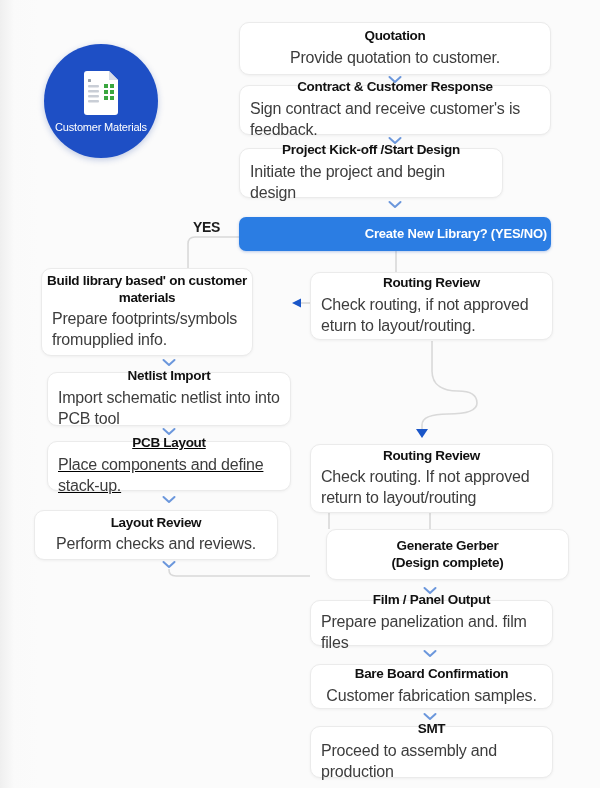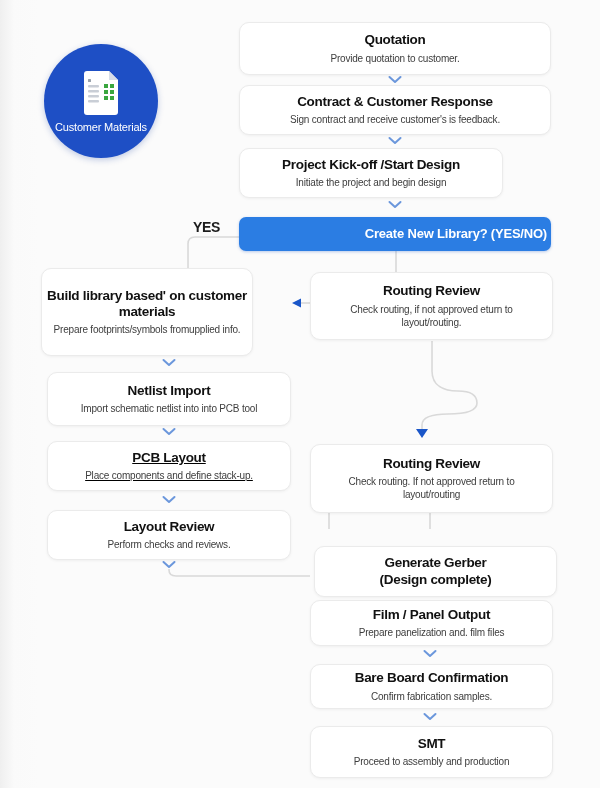--- a/index.html
+++ b/index.html
@@ -27,22 +27,22 @@
     border-radius:10px;
     box-shadow:0 1px 3px rgba(0,0,0,0.05);
     display:flex; flex-direction:column; align-items:center; justify-content:center;
     gap:3px; box-sizing:border-box; padding:2px 4px;
   }
   .box .t {
     font-weight:bold; font-size:13.5px; color:var(--title-text);
     letter-spacing:-0.3px; line-height:1.22; text-align:center;
   }
   .box .s {
-    font-size:10px; color:var(--subtitle-text);
-    letter-spacing:-0.2px; line-height:1.3; text-align:center; padding:0 6px;
+    font-size:16px; color:var(--subtitle-text);
+    letter-spacing:-0.2px; line-height:1.3; text-align:left; padding:0 6px;
   }
   .decision {
     background:var(--accent-blue);
     border:none; border-radius:7px;
     box-shadow:0 1px 3px rgba(30,90,200,0.3);
     align-items:flex-end;
   }
   .decision .t { color:#ffffff; font-size:13px; letter-spacing:-0.2px; }
 
   .badge {
@@ -142,48 +142,48 @@
   <div class="box" style="left:47px; top:372px; width:244px; height:54px;">
     <div class="t">Netlist Import</div>
     <div class="s">Import schematic netlist into into PCB tool</div>
   </div>
 
   <div class="box" style="left:47px; top:441px; width:244px; height:50px;text-decoration:underline;">
     <div class="t">PCB Layout</div>
     <div class="s">Place components and define stack-up.</div>
   </div>
 
-  <div class="box" style="left:47px; top:510px; width:244px; height:50px;">
+  <div class="box" style="left:34px; top:510px; width:244px; height:50px;">
     <div class="t">Layout Review</div>
     <div class="s">Perform checks and reviews.</div>
   </div>
 
   <div class="box" style="left:310px; top:272px; width:243px; height:68px;">
     <div class="t">Routing Review</div>
     <div class="s">Check routing, if not approved eturn to layout/routing.</div>
   </div>
 
   <div class="box" style="left:310px; top:444px; width:243px; height:69px;">
     <div class="t">Routing Review</div>
     <div class="s">Check routing. If not approved return to layout/routing</div>
   </div>
 
-  <div class="box" style="left:314px; top:529px; width:243px; height:51px; gap:1px;margin-top:17px;">
+  <div class="box" style="left:326px; top:529px; width:243px; height:51px; gap:1px;">
     <div class="t">Generate Gerber</div>
     <div class="t">(Design complete)</div>
   </div>
 
   <div class="box" style="left:310px; top:600px; width:243px; height:46px;">
     <div class="t">Film / Panel Output</div>
     <div class="s">Prepare panelization and. film files</div>
   </div>
 
   <div class="box" style="left:310px; top:664px; width:243px; height:45px;">
     <div class="t">Bare Board Confirmation</div>
-    <div class="s">Confirm fabrication samples.</div>
+    <div class="s">Customer fabrication samples.</div>
   </div>
 
   <div class="box" style="left:310px; top:726px; width:243px; height:52px;">
     <div class="t">SMT</div>
     <div class="s">Proceed to assembly and production</div>
   </div>
 
 </div>
 
 </body></html>

